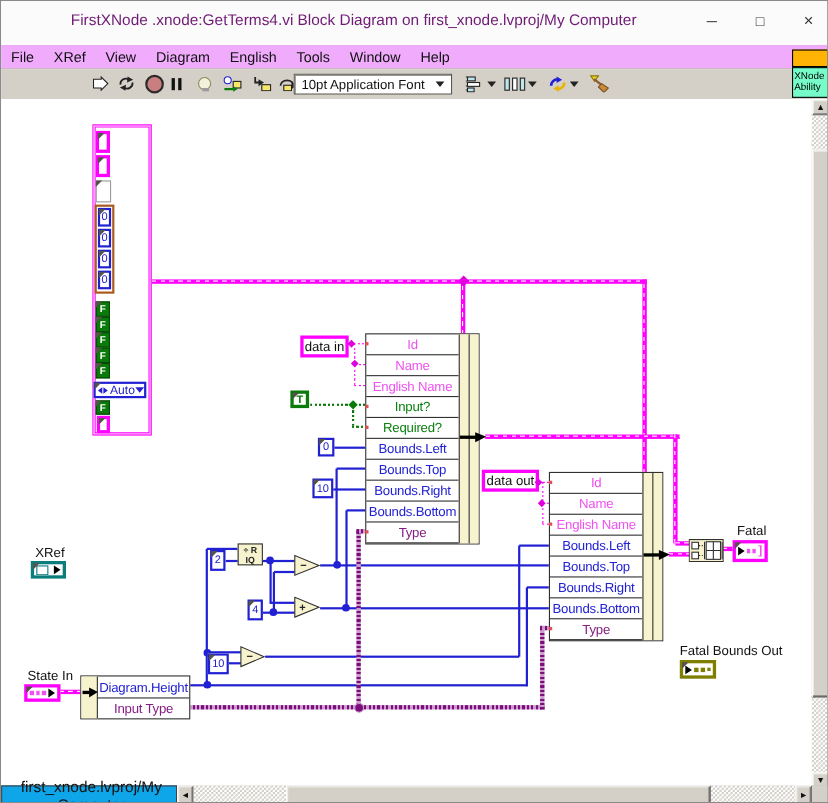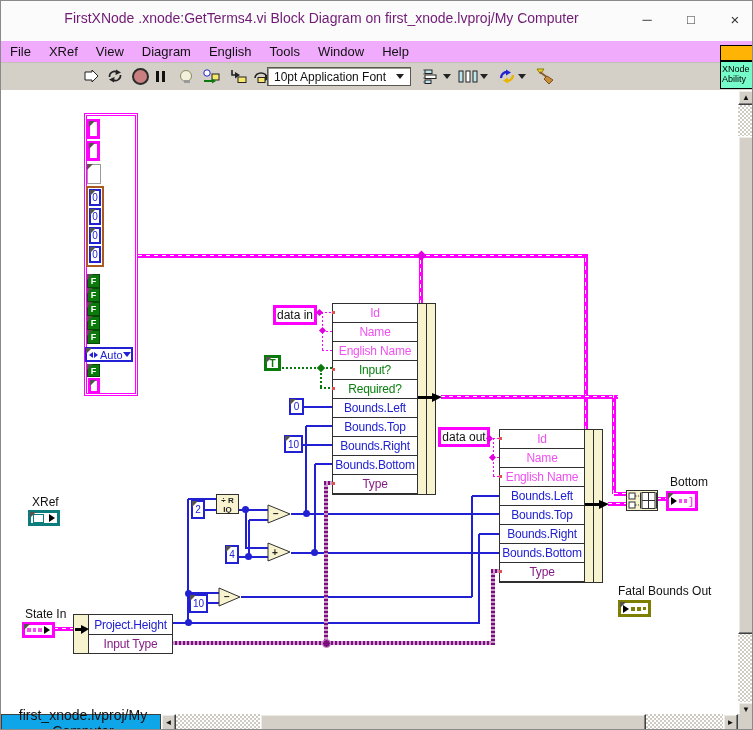--- a/index.html
+++ b/index.html
@@ -424,21 +424,21 @@
       <text x="5" y="13.5" font-size="10" font-weight="bold" fill="#222">+</text>
     </svg>
     <div class="nconst fold" style="left:188px;top:593px;width:19px;height:19px">10</div>
     <svg style="position:absolute;left:217px;top:586px" width="24" height="20">
       <polygon points="1,1 1,19 22,10" fill="#f7f3ce" stroke="#303030"></polygon>
       <text x="6" y="13" font-size="10" font-weight="bold" fill="#222">−</text>
     </svg>
 
     <div class="bnode" style="left:72px;top:613px;width:98px;height:38px">
       <div class="ucol"></div>
-      <div class="urow c-blue" style="top:0">Project.Height</div>
+      <div class="urow c-blue" style="top:0">Diagram.Height</div>
       <div class="urow c-purple second" style="top:19px">Input Type</div>
     </div>
     <div class="oarr sm" style="left:74px;top:624px">
         <i class="bar"></i>
         <i class="hd"></i>
       </div>
 
     <div class="freelabel" style="left:31px;top:494px">XRef</div>
     <div class="term fold" style="left:27px;top:509px;width:32px;height:16px;border:3px solid #0b7d7d">
       <span style="display:block;width:9px;height:7px;border:1px solid #0b7d7d;background:#fff"></span>
@@ -456,21 +456,21 @@
     <svg style="position:absolute;left:625px;top:489px" width="32" height="21">
       <rect x="0.5" y="0.5" width="31" height="20" fill="#f7f3ce" stroke="#303030"></rect>
       <rect x="3" y="3" width="6" height="6" fill="#fff" stroke="#303030"></rect>
       <rect x="3" y="12" width="6" height="6" fill="#fff" stroke="#303030"></rect>
       <path d="M9,6 h4 M9,15 h4" stroke="#303030" stroke-dasharray="1.5,1.5"></path>
       <rect x="16" y="2.5" width="13" height="16" fill="#fff" stroke="#303030"></rect>
       <path d="M22.5,2.5 v16 M16,10.5 h13" stroke="#303030"></path>
       <path d="M14.5,2.5 v16 M30.5,2.5 v16" stroke="#303030"></path>
     </svg>
 
-    <div class="freelabel" style="left:669px;top:474px">Bottom</div>
+    <div class="freelabel" style="left:669px;top:474px">Fatal</div>
     <div class="term fold" style="left:665px;top:490px;width:32px;height:20px;border:3px solid #ff00ff">
       <span class="rtri"></span>
       <span class="msq" style="background:#f050f0"></span>
       <span class="msq" style="background:#f050f0"></span>
       <span class="bracket" style="color:#f050f0">]</span>
     </div>
 
     <div class="freelabel" style="left:617px;top:583px">Fatal Bounds Out</div>
     <div class="term fold" style="left:617px;top:599px;width:33px;height:17px;border:3px solid #7e7e00">
       <span class="rtri"></span>

